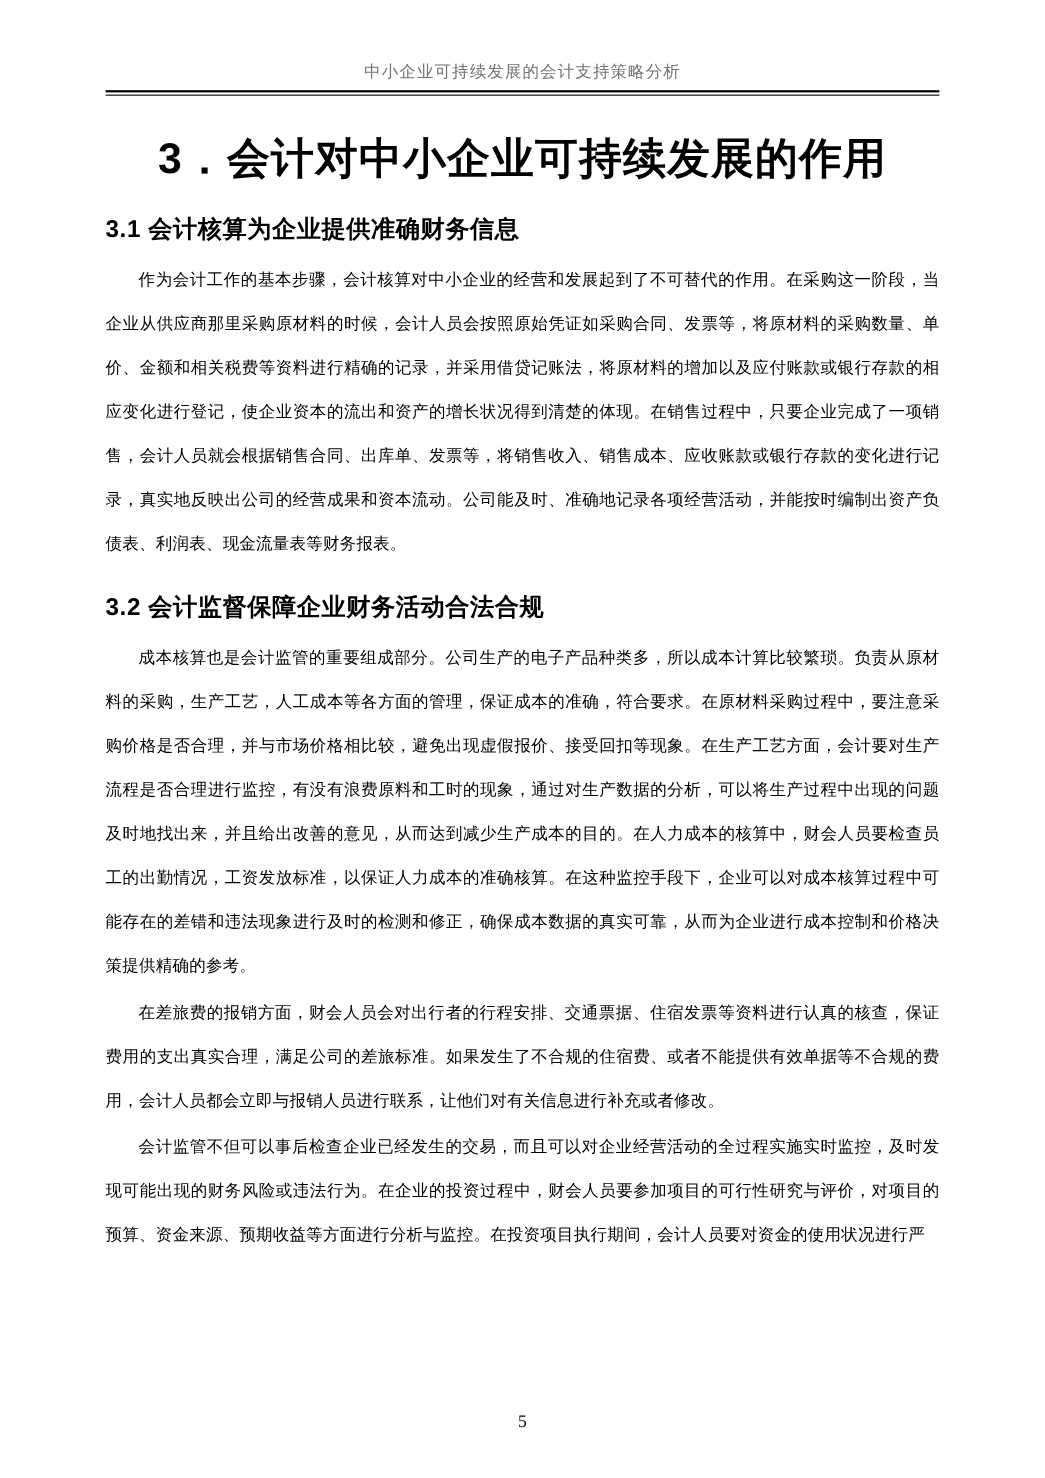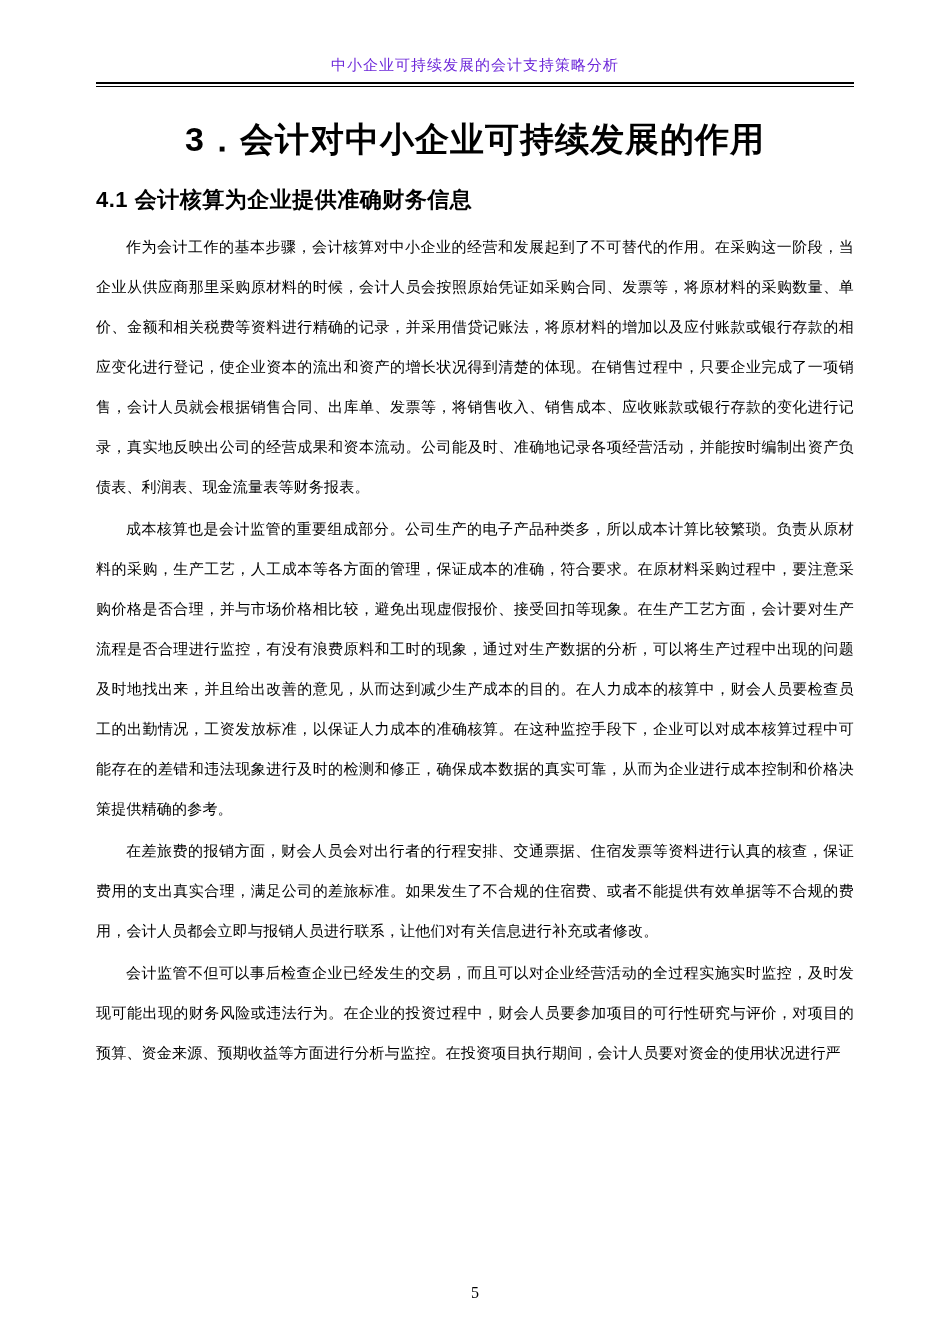--- a/index.html
+++ b/index.html
@@ -20,33 +20,33 @@
     height: 1344px;
     box-sizing: border-box;
     padding: 56px 96px 40px 96px;
     position: relative;
   }
   .header {
     text-align: center;
     font-size: 15px;
     letter-spacing: 1px;
     padding-bottom: 6px;
-    color: #6d28d9;
+    color: #737373;
   }
   .header-rule-thick {
     border-bottom: 2px solid #000;
     margin-top: 1px;
   }
   .header-rule-thin {
     border-bottom: 1px solid #000;
     margin-top: 2px;
   }
   h1.chapter-title {
     text-align: center;
-    font-size: 34px;
+    font-size: 39px;
     font-weight: bold;
     margin: 30px 0 22px 0;
     letter-spacing: 1px;
     font-family: "Liberation Sans", "DejaVu Sans", sans-serif;
   }
   h2.section-title {
     font-size: 22px;
     font-weight: bold;
     margin: 22px 0 12px 0;
     letter-spacing: 0.5px;
@@ -74,21 +74,22 @@
 <body>
 
 <div class="page">
 
   <div class="header">中小企业可持续发展的会计支持策略分析</div>
   <div class="header-rule-thick"></div>
   <div class="header-rule-thin"></div>
 
   <h1 class="chapter-title">3．会计对中小企业可持续发展的作用</h1>
 
-  <h2 class="section-title">4.1 会计核算为企业提供准确财务信息</h2>
+  <h2 class="section-title">3.1 会计核算为企业提供准确财务信息</h2>
   <p class="body-text">作为会计工作的基本步骤，会计核算对中小企业的经营和发展起到了不可替代的作用。在采购这一阶段，当企业从供应商那里采购原材料的时候，会计人员会按照原始凭证如采购合同、发票等，将原材料的采购数量、单价、金额和相关税费等资料进行精确的记录，并采用借贷记账法，将原材料的增加以及应付账款或银行存款的相应变化进行登记，使企业资本的流出和资产的增长状况得到清楚的体现。在销售过程中，只要企业完成了一项销售，会计人员就会根据销售合同、出库单、发票等，将销售收入、销售成本、应收账款或银行存款的变化进行记录，真实地反映出公司的经营成果和资本流动。公司能及时、准确地记录各项经营活动，并能按时编制出资产负债表、利润表、现金流量表等财务报表。</p>
 
+  <h2 class="section-title">3.2 会计监督保障企业财务活动合法合规</h2>
   <p class="body-text">成本核算也是会计监管的重要组成部分。公司生产的电子产品种类多，所以成本计算比较繁琐。负责从原材料的采购，生产工艺，人工成本等各方面的管理，保证成本的准确，符合要求。在原材料采购过程中，要注意采购价格是否合理，并与市场价格相比较，避免出现虚假报价、接受回扣等现象。在生产工艺方面，会计要对生产流程是否合理进行监控，有没有浪费原料和工时的现象，通过对生产数据的分析，可以将生产过程中出现的问题及时地找出来，并且给出改善的意见，从而达到减少生产成本的目的。在人力成本的核算中，财会人员要检查员工的出勤情况，工资发放标准，以保证人力成本的准确核算。在这种监控手段下，企业可以对成本核算过程中可能存在的差错和违法现象进行及时的检测和修正，确保成本数据的真实可靠，从而为企业进行成本控制和价格决策提供精确的参考。</p>
   <p class="body-text">在差旅费的报销方面，财会人员会对出行者的行程安排、交通票据、住宿发票等资料进行认真的核查，保证费用的支出真实合理，满足公司的差旅标准。如果发生了不合规的住宿费、或者不能提供有效单据等不合规的费用，会计人员都会立即与报销人员进行联系，让他们对有关信息进行补充或者修改。</p>
   <p class="body-text">会计监管不但可以事后检查企业已经发生的交易，而且可以对企业经营活动的全过程实施实时监控，及时发现可能出现的财务风险或违法行为。在企业的投资过程中，财会人员要参加项目的可行性研究与评价，对项目的预算、资金来源、预期收益等方面进行分析与监控。在投资项目执行期间，会计人员要对资金的使用状况进行严</p>
 
   <div class="page-number">5</div>
 </div>
 
 </body></html>

